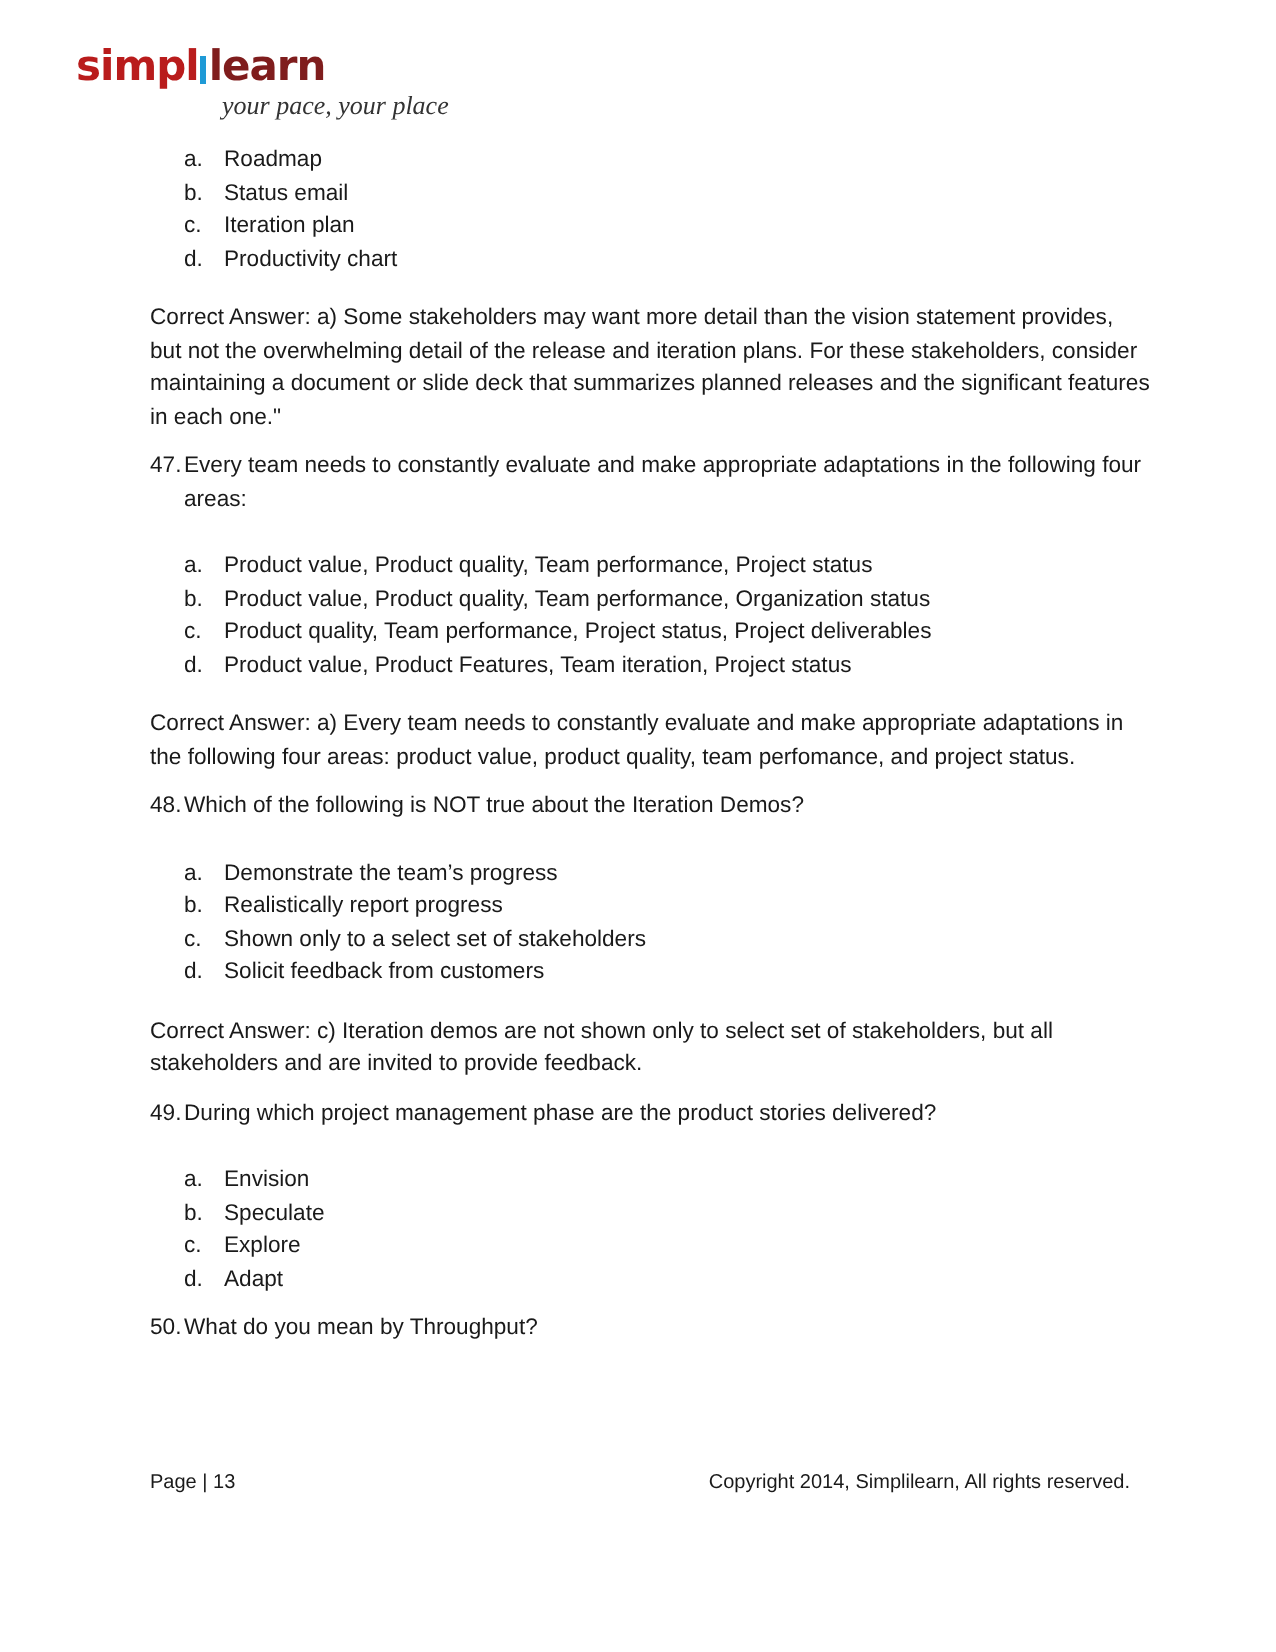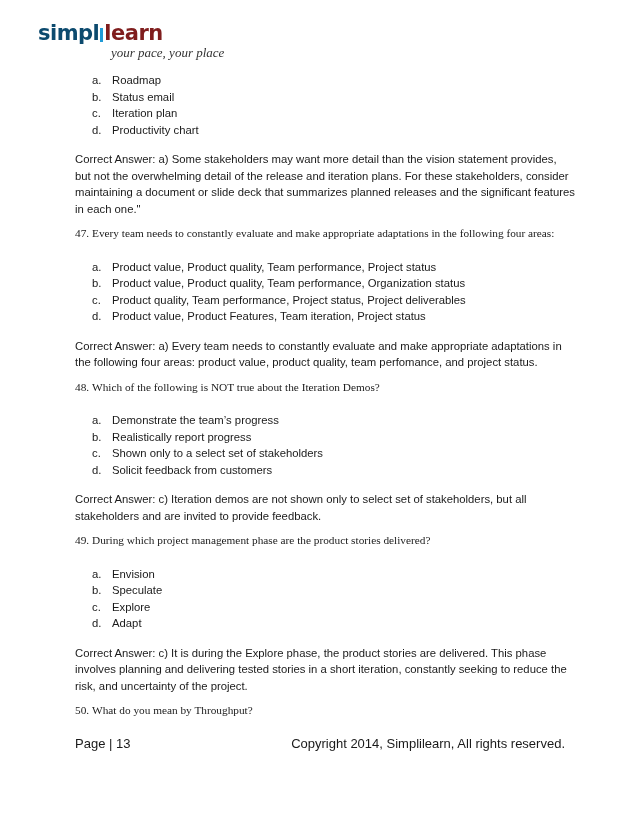--- a/index.html
+++ b/index.html
@@ -2,37 +2,37 @@
 <html><head>
   <meta charset="utf-8">
   <style>
     html, body { margin: 0; padding: 0; background: #ffffff; }
     body {
       width: 638px; height: 826px; position: relative; overflow: hidden;
       font-family: "Liberation Sans", sans-serif; color: #1a1a1a;
     }
     .logo { position: absolute; left: 38px; top: 20px; width: 140px; height: 40px; }
     .logo-word { position: absolute; left: 0; top: 0; font-family: "DejaVu Sans", sans-serif; font-weight: bold; font-size: 21px; letter-spacing: -0.5px; line-height: 26px; }
-    .logo-simpl { color: #0c4a6e; }
+    .logo-simpl { color: #b91c1c; }
     .logo-learn { color: #7f1d1d; }
     .logo-bar { display: inline-block; width: 3px; height: 14px; background: #1f9ad6; margin: 0 1px; vertical-align: -2px; }
     .logo-tagline { position: absolute; left: 73px; top: 25px; font-family: "Liberation Serif", serif; font-style: italic; font-size: 13px; color: #333; white-space: nowrap; }
 
     .content { position: absolute; left: 75px; top: 72px; width: 500px; font-size: 11.3px; line-height: 16.5px; }
     .opts { margin: 0; padding: 0; list-style: none; }
     .opt { display: flex; }
     .opt-letter { width: 20px; padding-left: 17px; }
     .opt-text { flex: 1; }
     .answer { margin-top: 13px; }
-    .question { margin-top: 8px; display: flex; font-family: Liberation Serif, serif; }
+    .question { margin-top: 8px; display: flex; }
     .q-num { width: 17px; }
     .q-text { flex: 1; }
     .gap { height: 17px; }
 
-    .footer { position: absolute; top: 736px; left: 75px; width: 490px; font-size: 13px; display: flex; justify-content: space-between; }
+    .footer { position: absolute; top: 736px; left: 75px; width: 490px; font-size: 10px; display: flex; justify-content: space-between; }
   </style>
 </head>
 <body>
 
 <div class="logo">
   <div class="logo-word">
     <span class="logo-simpl">simpl</span><span class="logo-bar"></span><span class="logo-learn">learn</span>
   </div>
   <div class="logo-tagline">your pace, your place</div>
 </div>
@@ -124,21 +124,20 @@
       </li>
     <li class="opt">
         <span class="opt-letter">c.</span>
         <span class="opt-text">Explore</span>
       </li>
     <li class="opt">
         <span class="opt-letter">d.</span>
         <span class="opt-text">Adapt</span>
       </li>
   </ul>
-  <div class="answer">Correct Answer: c) It is during the Explore phase, the product stories are delivered. This phase involves planning and delivering tested stories in a short iteration, constantly seeking to reduce the risk, and uncertainty of the project.</div>
 
   <div class="question">
     <span class="q-num">50.</span>
     <span class="q-text">What do you mean by Throughput?</span>
   </div>
 </div>
 
 <div class="footer">
   <span>Page | 13</span>
   <span>Copyright 2014, Simplilearn, All rights reserved.</span>

